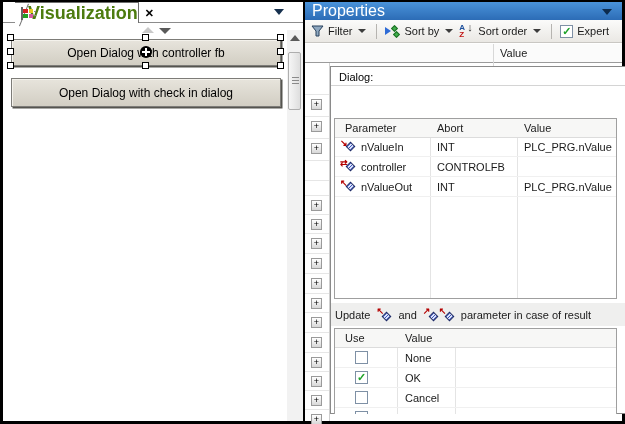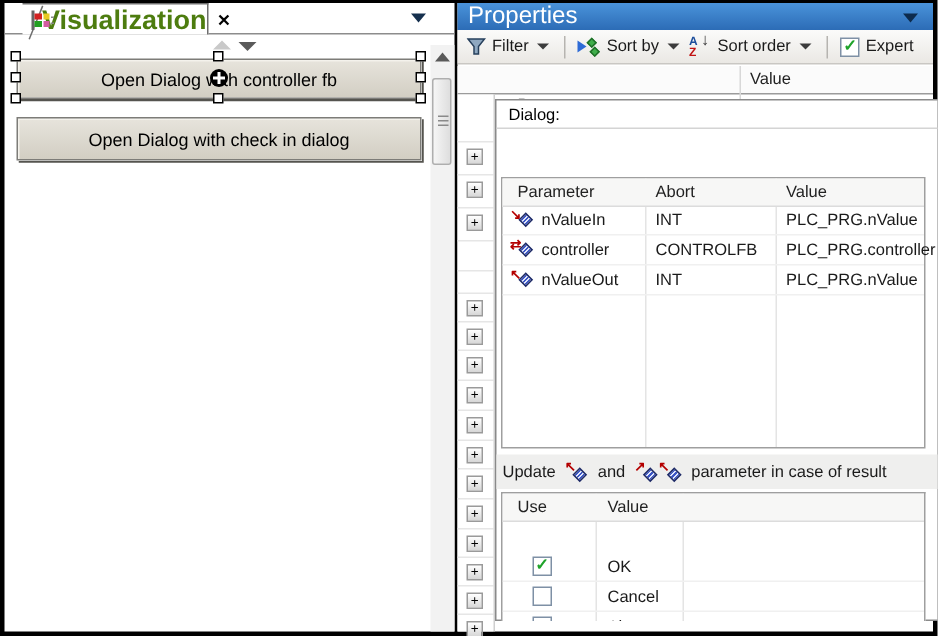--- a/index.html
+++ b/index.html
@@ -292,21 +292,20 @@
           <span class="p-type">INT</span>
           <span class="p-value">PLC_PRG.nValue</span>
         </div>
         <div class="prow" style="top:39px">
           <span class="picon">
             <span class="arr">⇄</span>
               <span class="diamond"></span>
           </span>
           <span class="p-name">controller</span>
           <span class="p-type">CONTROLFB</span>
-          <span class="p-value">PLC_PRG.controller</span>
         </div>
         <div class="prow" style="top:59px">
           <span class="picon">
             <span class="arr">↖</span>
               <span class="diamond"></span>
           </span>
           <span class="p-name">nValueOut</span>
           <span class="p-type">INT</span>
           <span class="p-value">PLC_PRG.nValue</span>
         </div>
@@ -325,20 +324,26 @@
         <span>parameter in case of result</span>
       </div>
 
       <div class="utable">
         <div class="uv1"></div>
           <div class="uv2"></div>
         <div class="thead">
           <span class="uth-1">Use</span>
           <span class="uth-2">Value</span>
         </div>
+        <div class="urow" style="top:19px">
+          <div class="checkbox">
+              <span></span>
+            </div>
+          <span class="u-val">None</span>
+        </div>
         <div class="urow" style="top:39px">
           <div class="checkbox">
               <span>✓</span>
             </div>
           <span class="u-val">OK</span>
         </div>
         <div class="urow" style="top:59px">
           <div class="checkbox">
               <span></span>
             </div>

